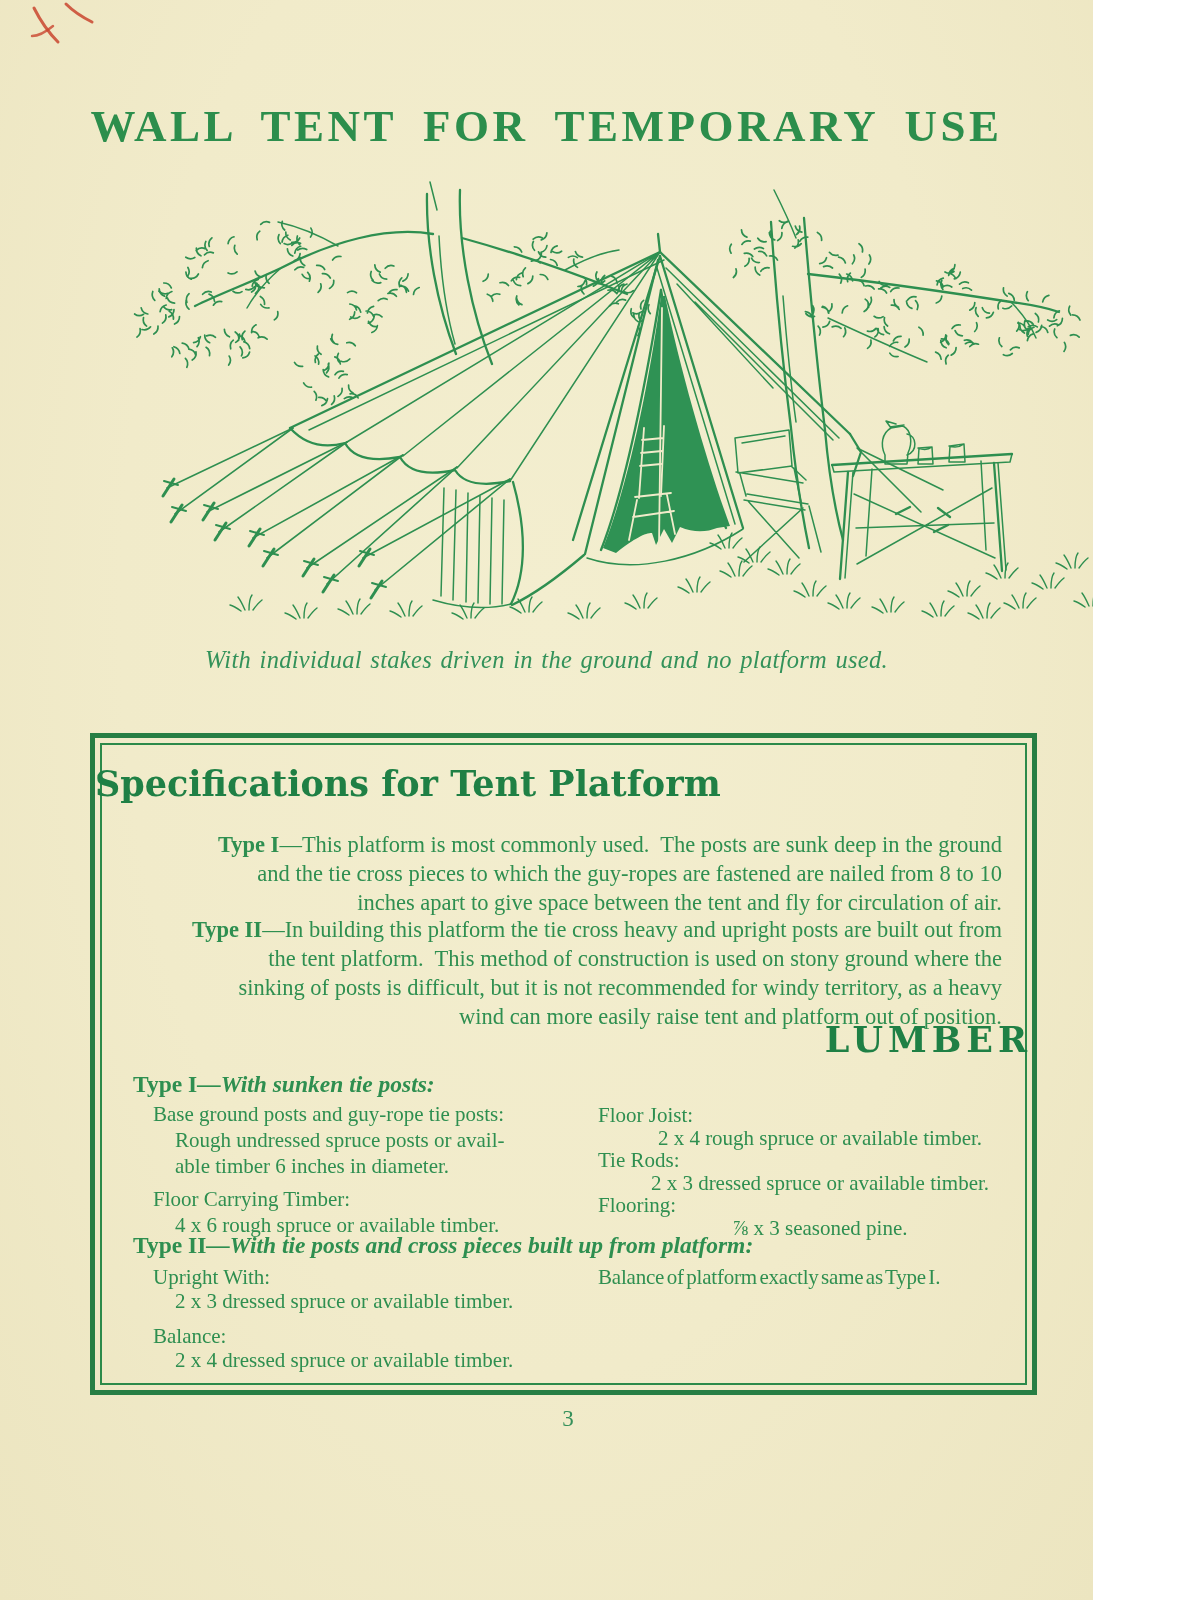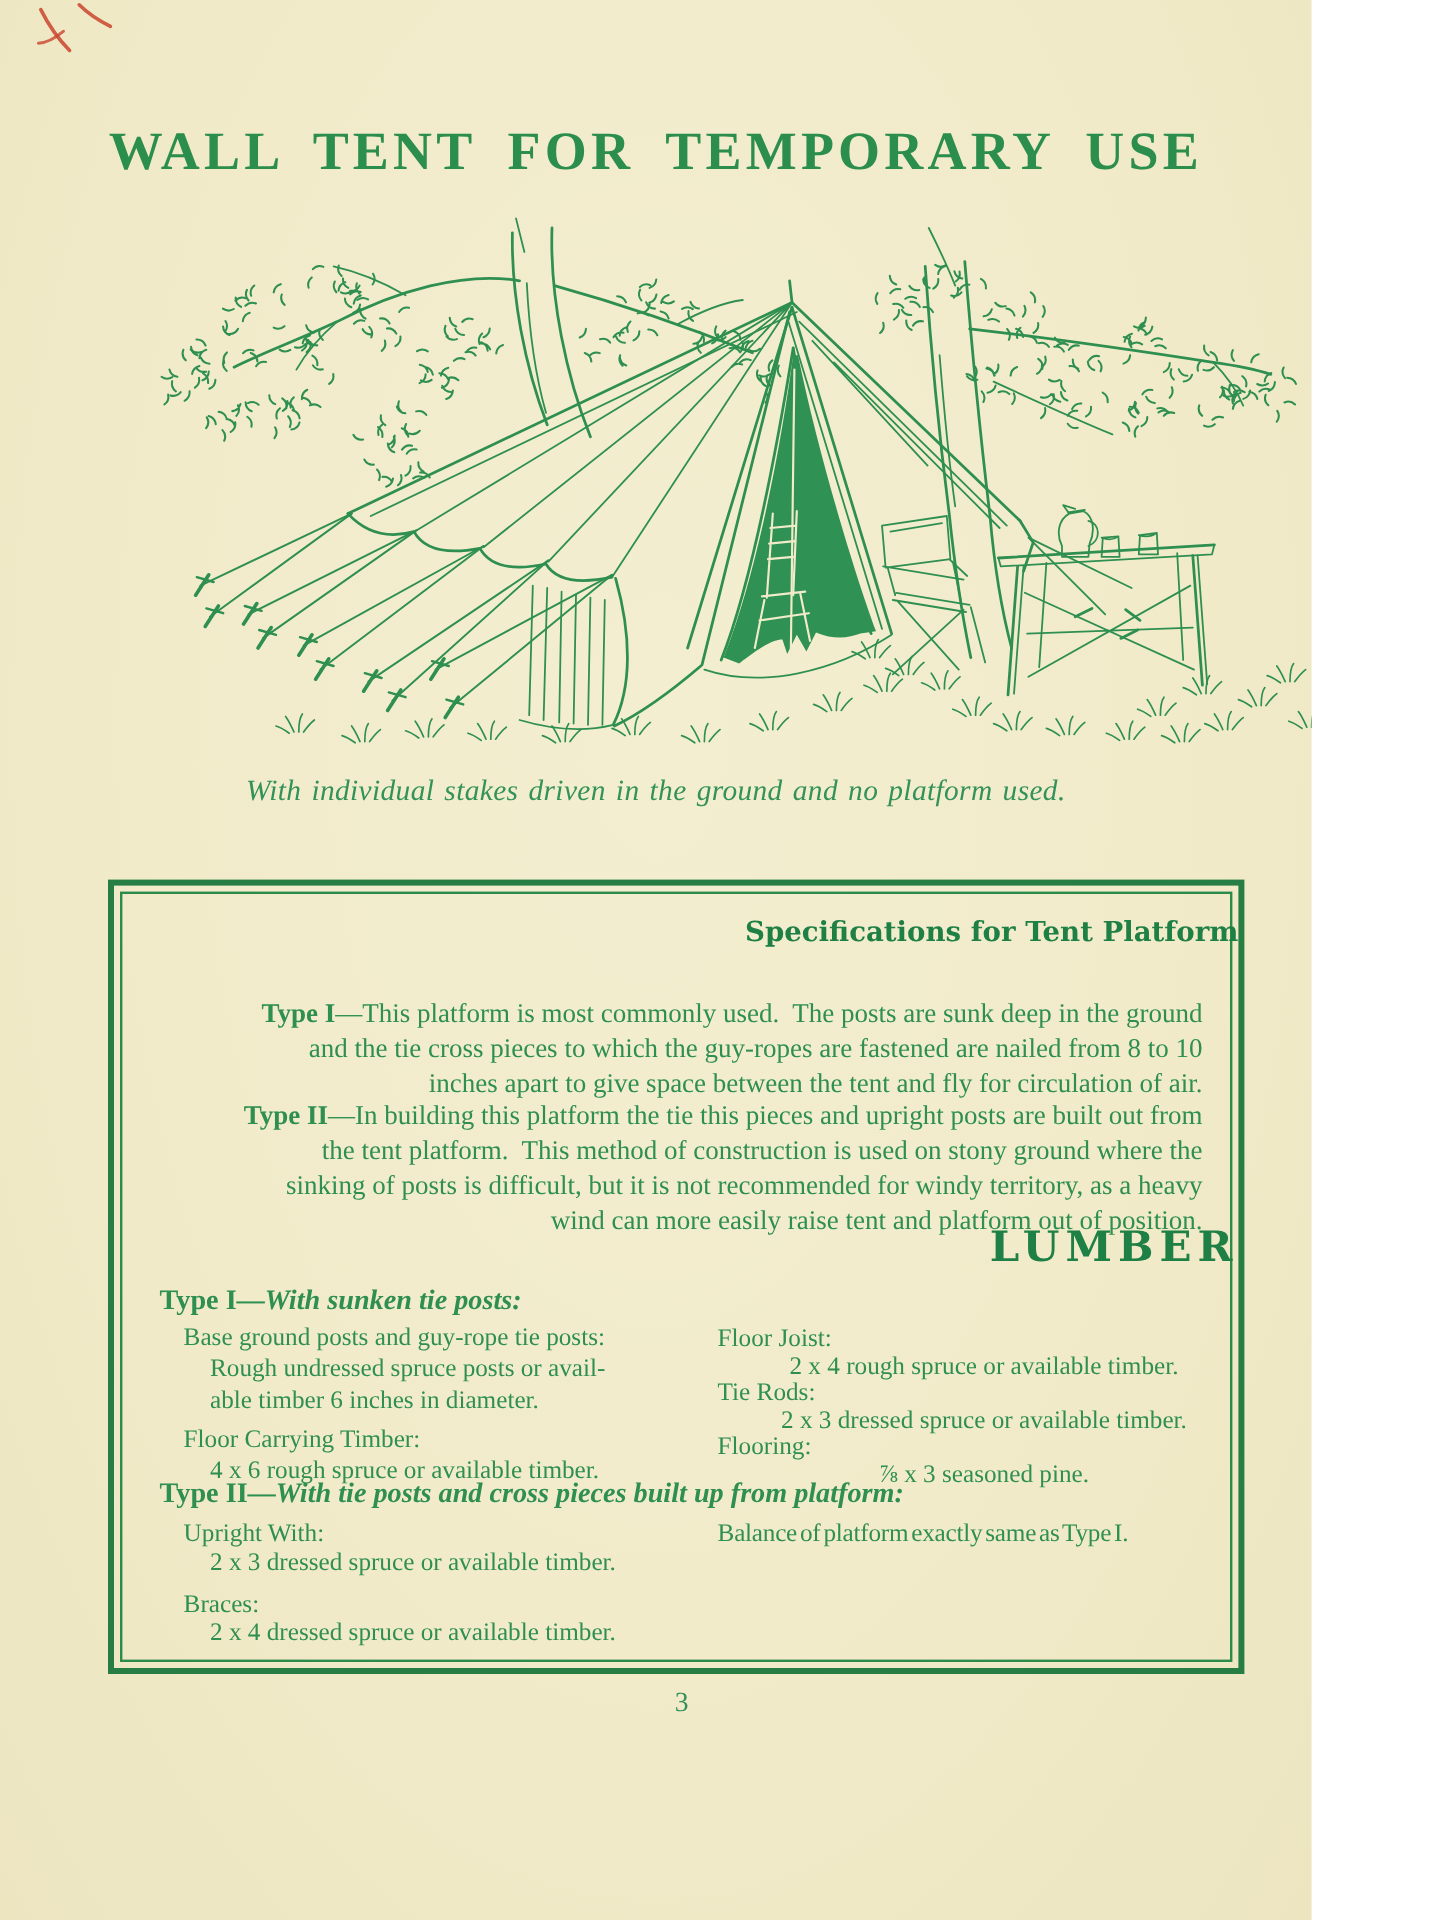--- a/index.html
+++ b/index.html
@@ -20,22 +20,22 @@
   .lite{fill:none;stroke:#f1ebca;stroke-width:1.8;stroke-linecap:round;}
   
   .marks{position:absolute;left:18px;top:0px;width:100px;height:60px;}
   
   .caption{position:absolute;left:0;right:0;top:646px;text-align:center;
            font-style:italic;font-size:24.5px;color:#33925a;letter-spacing:.3px;word-spacing:2px;white-space:pre;}
   
   .box{position:absolute;left:90px;top:733px;width:947px;height:662px;box-sizing:border-box;
        border:5px solid #277e44;}
   .box-inner{position:absolute;inset:5px;border:2px solid #2c8a4a;pointer-events:none;}
-  .spec-heading{position:absolute;left:0;right:0;top:25px;text-align:right;
-        font-family:"DejaVu Serif",serif;font-weight:bold;font-size:23px;color:#1f8045;letter-spacing:0px;}
+  .spec-heading{position:absolute;left:0;right:0;top:25px;text-align:left;
+        font-family:"DejaVu Serif",serif;font-weight:bold;font-size:35px;color:#1f8045;letter-spacing:0px;}
   .para{position:absolute;left:38px;right:30px;font-size:22.5px;line-height:29px;color:#2e8f50;text-align:right;}
   .para .ln{white-space:pre;}
   .para .cont{padding-left:39px;}
   .lead{font-weight:bold;}
   .p1{top:92px;}
   .p2{top:177px;}
   .lumber-head{position:absolute;left:0;right:0;top:281px;text-align:right;
         font-family:"DejaVu Serif",serif;font-weight:bold;font-size:35px;color:#1f8045;letter-spacing:5px;}
   .typehead{position:absolute;left:38px;font-size:23.5px;color:#2e8f50;white-space:pre;}
   .typehead .rest{font-weight:bold;font-style:italic;}
@@ -241,21 +241,21 @@
 
     <div class="spec-heading">Specifications for Tent Platform</div>
 
     <div class="para p1">
       <div class="ln"><span class="lead">Type I</span><span>—This platform is most commonly used.  The posts are sunk deep in the ground</span></div>
       <div class="ln cont">and the tie cross pieces to which the guy-ropes are fastened are nailed from 8 to 10</div>
       <div class="ln cont">inches apart to give space between the tent and fly for circulation of air.</div>
     </div>
 
     <div class="para p2">
-      <div class="ln"><span class="lead">Type II</span><span>—In building this platform the tie this pieces and upright posts are built out from</span></div>
+      <div class="ln"><span class="lead">Type II</span><span>—In building this platform the tie cross heavy and upright posts are built out from</span></div>
       <div class="ln cont">the tent platform.  This method of construction is used on stony ground where the</div>
       <div class="ln cont">sinking of posts is difficult, but it is not recommended for windy territory, as a heavy</div>
       <div class="ln cont">wind can more easily raise tent and platform out of position.</div>
     </div>
 
     <div class="lumber-head">LUMBER</div>
 
     <div class="typehead th1"><span class="lead">Type I</span><span class="rest">—With sunken tie posts:</span></div>
 
     <div class="col t1L">
@@ -286,21 +286,21 @@
     </div>
 
     <div class="typehead th2"><span class="lead">Type II</span><span class="rest">—With tie posts and cross pieces built up from platform:</span></div>
 
     <div class="col t2L">
       <div class="item">
         <div class="lbl">Upright With:</div>
         <div class="val">2 x 3 dressed spruce or available timber.</div>
       </div>
       <div class="item">
-        <div class="lbl">Braces:</div>
+        <div class="lbl">Balance:</div>
         <div class="val">2 x 4 dressed spruce or available timber.</div>
       </div>
     </div>
 
     <div class="col t2R">
       <div class="item">
         <div class="lbl balance">Balance of platform exactly same as Type I.</div>
       </div>
     </div>
   </div>

